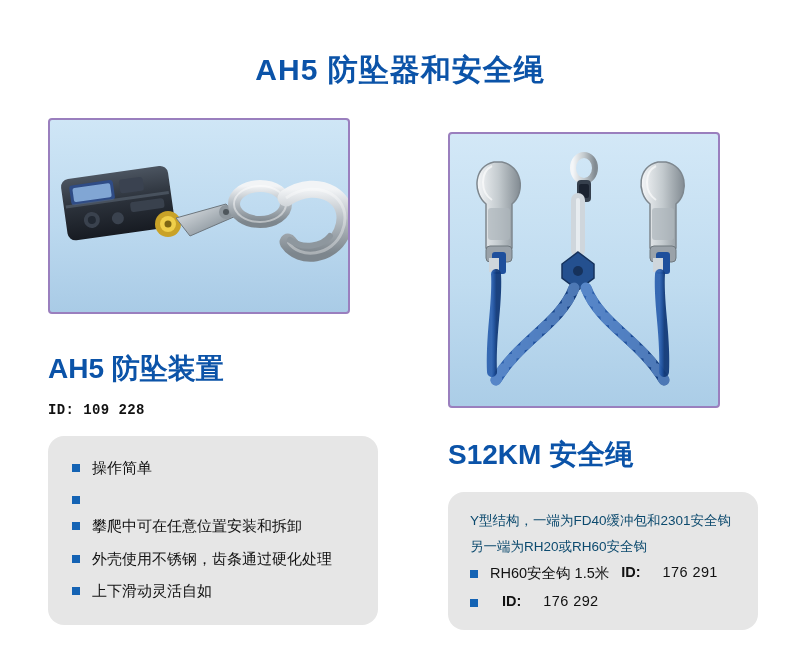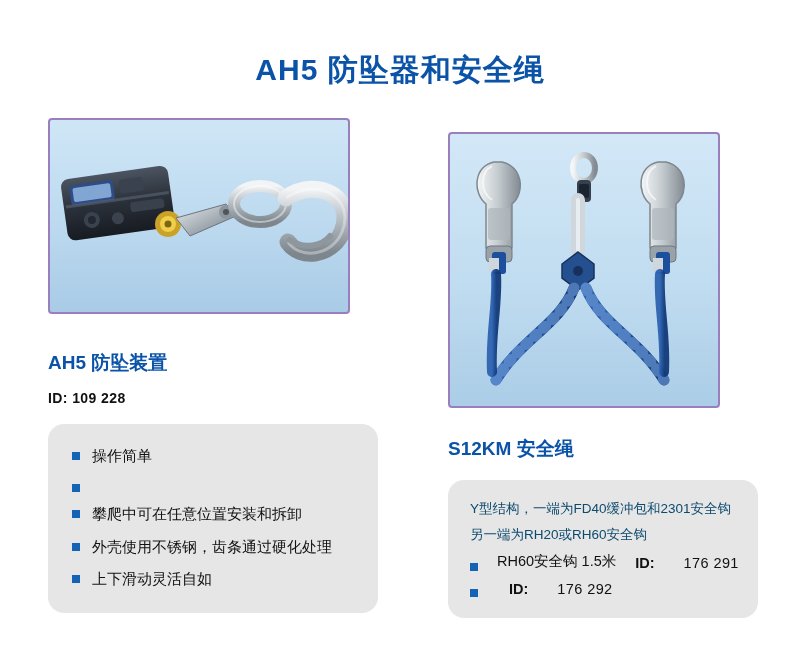--- a/index.html
+++ b/index.html
@@ -48,30 +48,31 @@
     background: linear-gradient(180deg, #cfe6f6 0%, #bcd9ef 55%, #a9cbe6 100%);
     overflow: hidden;
   }
   .photo-frame.right {
     width: 268px;
     height: 272px;
     background: linear-gradient(180deg, #d3e8f7 0%, #c0dcf0 55%, #abcde7 100%);
   }
   .product-name {
     margin-top: 36px;
-    font-size: 19px;
+    font-size: 28px;
     font-weight: bold;
     color: #0b53a8;
   }
   .product-id {
     margin-top: 14px;
     font-size: 14px;
     font-weight: bold;
     color: #111;
     letter-spacing: 0.4px;
+    font-family: Liberation Mono, monospace;
   }
   .feature-box {
     margin-top: 18px;
     width: 330px;
     background: #e6e6e6;
     border-radius: 16px;
     padding: 16px 0 18px 0;
   }
   .feature-item {
     display: flex;
@@ -108,25 +109,24 @@
     padding: 16px 0 16px 0;
   }
   .desc-line {
     font-size: 13.5px;
     color: #0c4a6e;
     padding: 2px 14px 2px 22px;
     line-height: 1.6;
   }
   .desc-item {
     display: flex;
-    align-items: flex-end;
+    align-items: flex-start;
     padding: 5px 8px 5px 22px;
     font-size: 14.5px;
     color: #111;
-    gap: 7px;
   }
   .desc-item .txt { white-space: nowrap; }
   .desc-item .idlabel { font-weight: bold; margin-left: 12px; }
   .desc-item .idnum { font-weight: normal; margin-left: 22px; letter-spacing: 0.4px; }
 
   
   svg { display: block; }
 </style>
 </head>
 <body>

